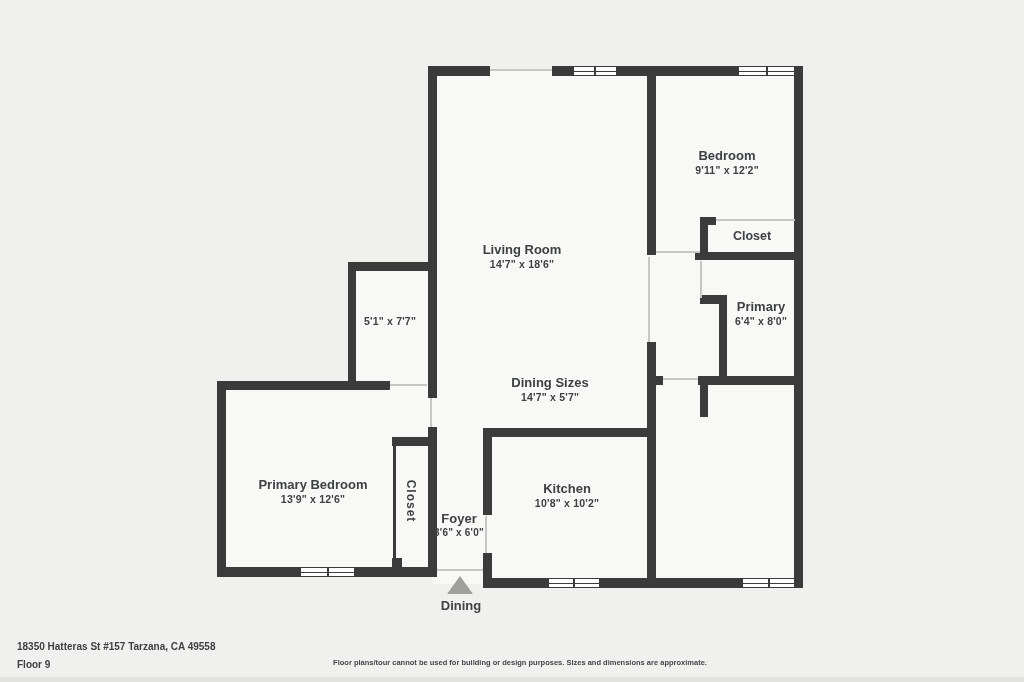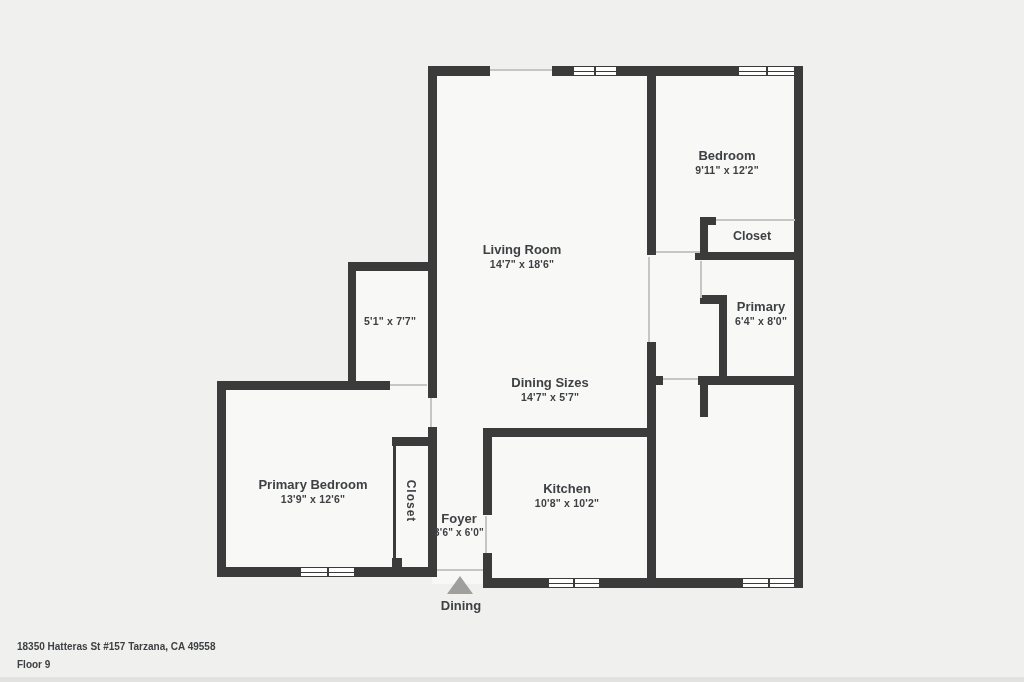--- a/index.html
+++ b/index.html
@@ -146,15 +146,16 @@
     <div class="dims">10'8" x 10'2"</div>
   </div>
 
   <div class="entry-tri" style="left:447px;top:576px;"></div>
   <div class="lbl" style="left:461px;top:606px;">
     <div class="name">Dining</div>
   </div>
 
   <div class="footer-line" style="left:17px;top:641px;">18350 Hatteras St #157 Tarzana, CA 49558</div>
   <div class="footer-line" style="left:17px;top:659px;">Floor 9</div>
+  <div class="disclaimer" style="left:520px;top:658px;">Floor plans/tour cannot be used for building or design purposes. Sizes and dimensions are approximate.</div>
   <div class="bottom-strip"></div>
 
 </div>
 
 </body></html>

